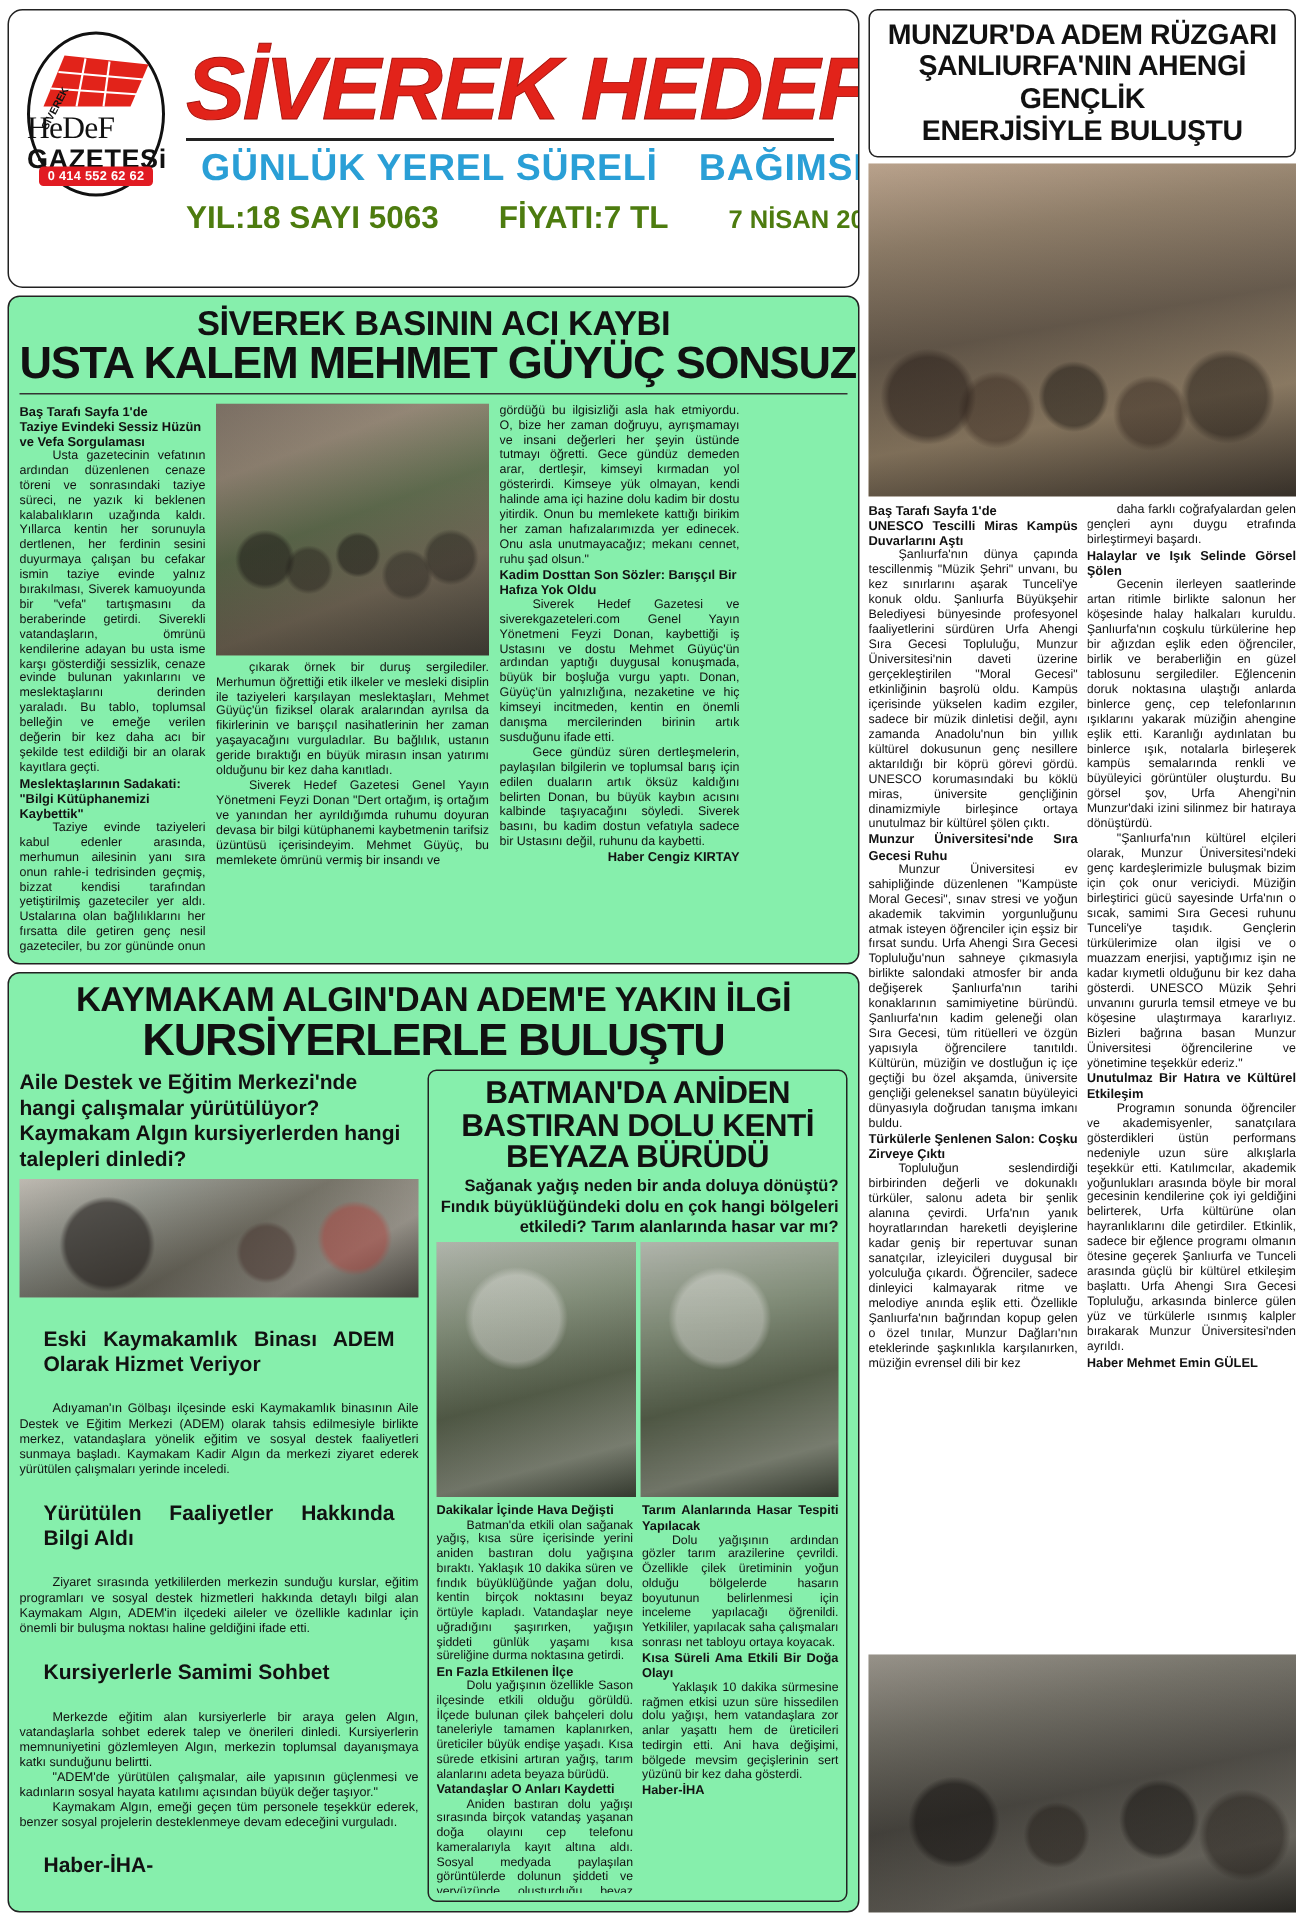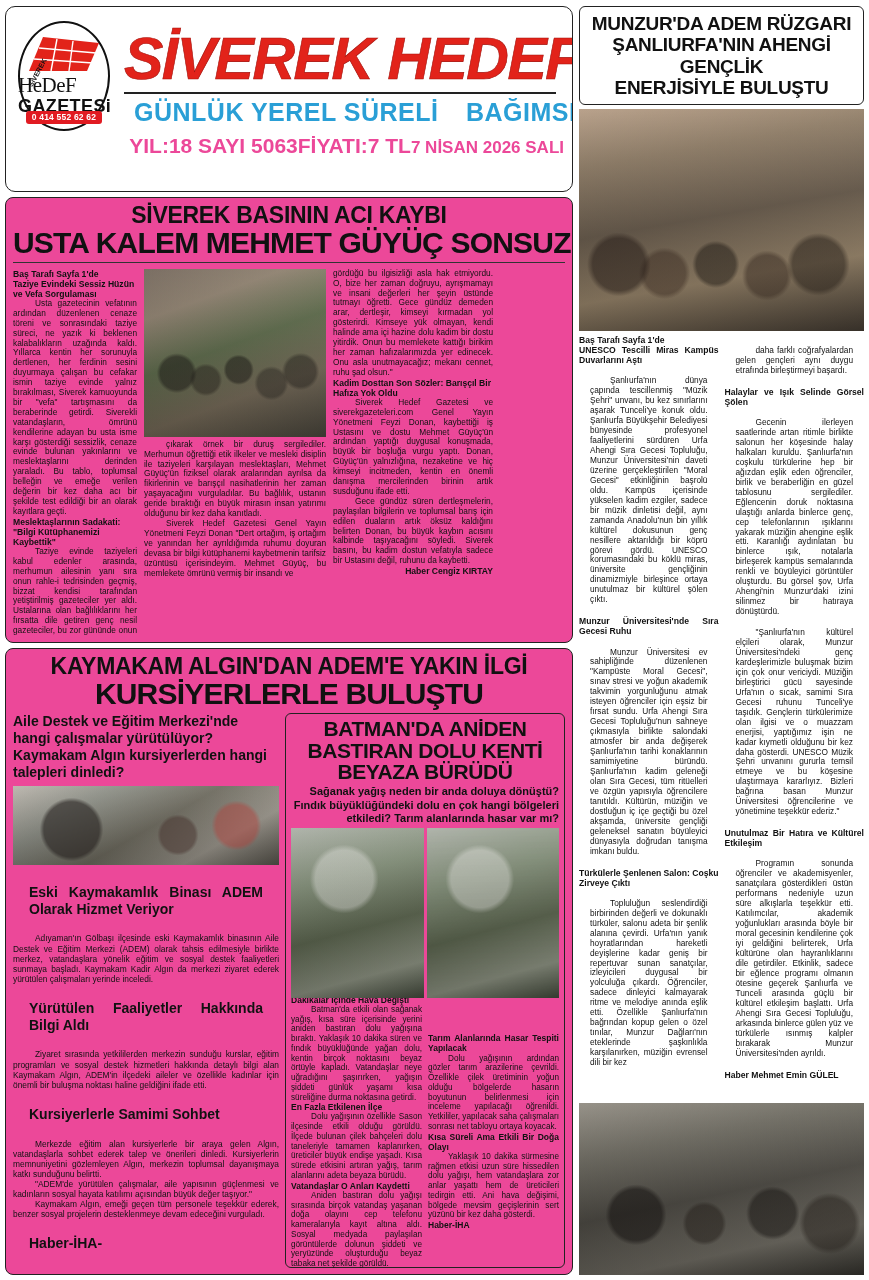--- a/index.html
+++ b/index.html
@@ -120,37 +120,38 @@
     font-size: 25px;
     color: #2a9fd6;
     letter-spacing: 0.5px;
     margin-top: 4px;
     white-space: nowrap;
   }
   .mast-sub span { margin: 0 10px; }
   .mast-info {
     margin-left: 110px;
     display: flex;
-    justify-content: flex-end;
+    justify-content: flex-start;
     align-items: baseline;
-    color: #ec4899;
+    color: #4d7c0f;
     font-weight: bold;
     margin-top: 7px;
     white-space: nowrap;
+    gap: 40px;
   }
   .mast-info .m1 { font-size: 21px; }
   .mast-info .m2 { font-size: 21px; }
   .mast-info .m3 { font-size: 17px; }
 
   
   .art-box {
     border: 1.5px solid #222;
     border-radius: 8px;
     padding: 5px 7px 6px 7px;
-    background: #ec4899;
+    background: #86efac;
     overflow: hidden;
   }
   .kicker {
     text-align: center;
     font-weight: bold;
     font-size: 23px;
     letter-spacing: -0.3px;
     color: #111;
     line-height: 1.05;
   }
@@ -242,21 +243,21 @@
   }
   .batman-q {
     font-size: 11px; font-weight: bold; line-height: 1.22; margin-top: 2px; text-align: right;
   }
   .batman-photos { display:flex; gap: 3px; margin-top: 3px; }
   .bp { height: 170px; flex: 1;
     background: linear-gradient(165deg,#a7aca2 0%, #7e8b74 30%, #566049 58%, #8e9483 82%, #434a3c 100%); position:relative; overflow:hidden;}
   .bp::after{content:""; position:absolute; inset:0;
     background: linear-gradient(0deg, rgba(0,0,0,.22), rgba(255,255,255,.10)),
       radial-gradient(circle at 40% 30%, rgba(230,230,225,.45) 0 20%, transparent 24%);}
-  .batman-cols { display:flex; gap: 6px; flex: 1; margin-top: 3px; min-height: 0; align-items: center; }
+  .batman-cols { display:flex; gap: 6px; flex: 1; margin-top: 3px; min-height: 0; }
   .bcol { width: 50%; font-size: 8.2px; line-height: 1.19; text-align: justify; overflow: hidden; }
   .bcol p { margin:0; text-indent: 20px; }
   .bcol h4 { margin:0; font-size: 8.5px; font-weight: bold; text-indent: 0; }
 
   
   .right-side {
     width: 290px;
     display: flex; flex-direction: column;
     gap: 4px;
   }
@@ -274,21 +275,21 @@
   .right-photo-1::after{content:""; position:absolute; inset:0;
     background:
       radial-gradient(circle at 14% 70%, rgba(40,30,25,.55) 0 9%, transparent 11%),
       radial-gradient(circle at 30% 74%, rgba(60,45,35,.5) 0 8%, transparent 10%),
       radial-gradient(circle at 48% 70%, rgba(30,25,20,.5) 0 9%, transparent 11%),
       radial-gradient(circle at 66% 75%, rgba(55,42,33,.5) 0 8%, transparent 10%),
       radial-gradient(circle at 84% 70%, rgba(35,28,22,.5) 0 9%, transparent 11%),
       linear-gradient(0deg, rgba(0,0,0,.28), rgba(255,255,255,.08));}
   .right-cols { display: flex; gap: 6px; flex: 1; min-height: 0; }
   .rcol { width: 50%; font-size: 8.3px; line-height: 1.2; text-align: justify; overflow: hidden; }
-  .rcol p { margin: 11px; text-indent: 20px; }
+  .rcol p { margin: 0; text-indent: 20px; }
   .rcol h4 { margin: 0; font-size: 8.6px; font-weight: bold; text-indent: 0; line-height:1.18; }
   .right-photo-2 { height: 172px; width: 100%; margin-top: 3px;
     background: linear-gradient(168deg,#8f8a80 0%, #6d6a60 25%, #4f4c45 52%, #7e7a70 78%, #3a3832 100%); position:relative; overflow:hidden;}
   .right-photo-2::after{content:""; position:absolute; inset:0;
     background:
       radial-gradient(circle at 20% 65%, rgba(25,22,20,.6) 0 10%, transparent 12%),
       radial-gradient(circle at 44% 70%, rgba(40,35,30,.55) 0 9%, transparent 11%),
       radial-gradient(circle at 68% 64%, rgba(28,25,22,.55) 0 10%, transparent 12%),
       radial-gradient(circle at 88% 70%, rgba(38,33,28,.5) 0 9%, transparent 11%),
       linear-gradient(0deg, rgba(0,0,0,.3), rgba(255,255,255,.07));}

